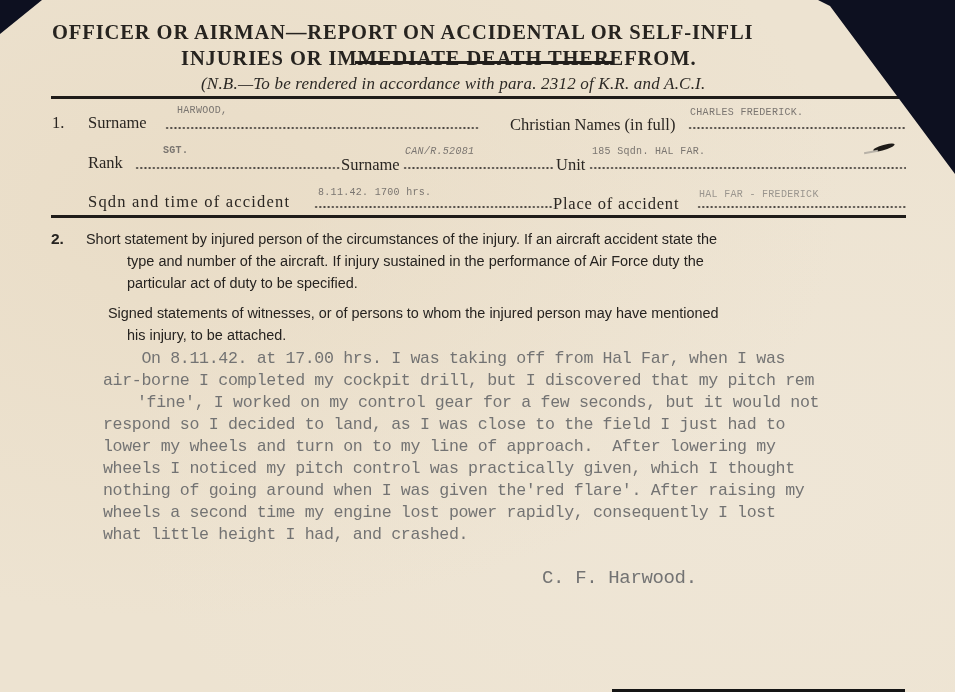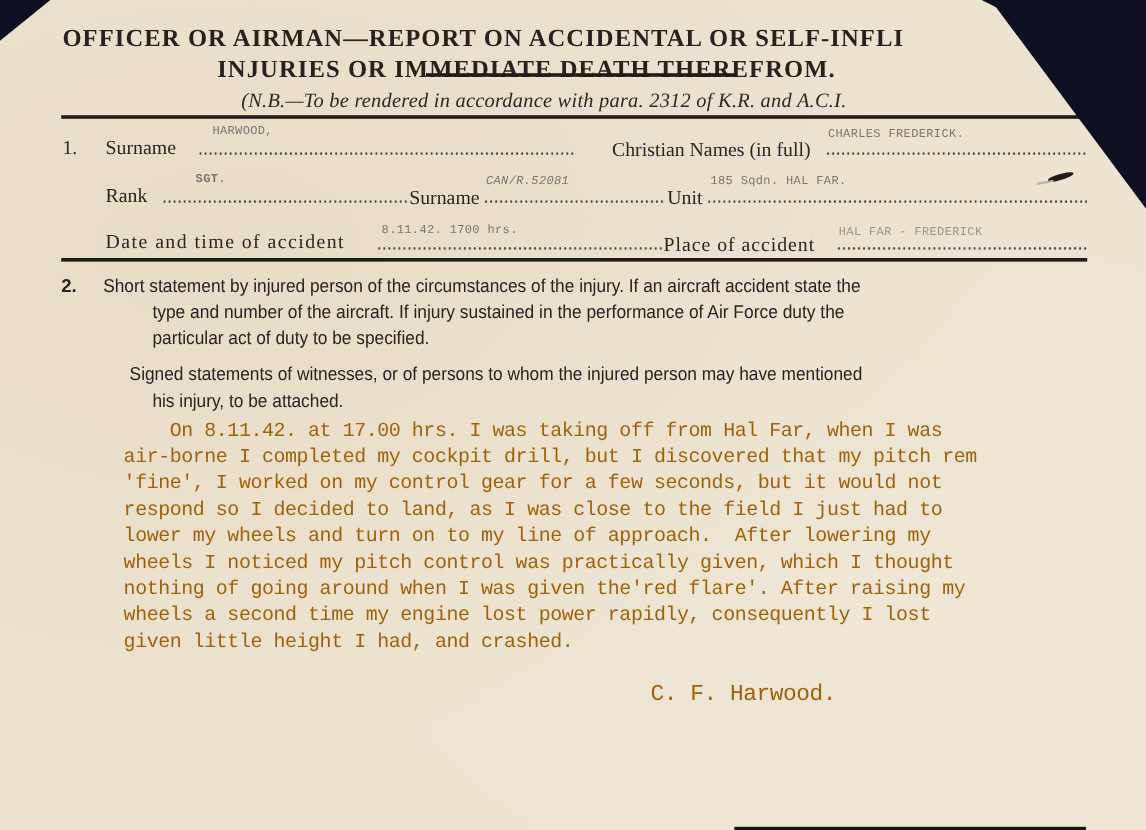--- a/index.html
+++ b/index.html
@@ -37,21 +37,21 @@
   .label { font-size: 16.5px; color: #2a2622; }
   .dots {
     position: absolute; height: 2px;
     background-image: radial-gradient(circle, #4a4540 0.9px, transparent 1.1px);
     background-size: 4.2px 2px; background-repeat: repeat-x;
   }
   .field-val { font-family: "Liberation Mono", monospace; color: #7a7570; font-size: 10px; letter-spacing: 0.3px; }
   .sec { font-family: "Liberation Sans Narrow", "Liberation Sans", sans-serif; font-size: 15.5px; color: #262320; transform-origin: left center; }
   .body-line {
     position: absolute; left: 103px; font-family: "Liberation Mono", monospace;
-    font-size: 16.6px; color: #a16207; white-space: pre; letter-spacing: -0.35px;
+    font-size: 16.6px; color: #737373; white-space: pre; letter-spacing: -0.35px;
   }
   .scuff {
     position: absolute; left: 873px; top: 145px; width: 22px; height: 5px;
     background: #1e1b18; border-radius: 50% 40% 60% 30%; transform: rotate(-14deg);
   }
   .scuff2 {
     position: absolute; left: 864px; top: 151px; width: 14px; height: 2px;
     background: #b8b2a8; transform: rotate(-10deg);
   }
 </style>
@@ -81,42 +81,42 @@
 <div class="abs field-val" style="left:163px; top:145px;font-weight:bold;">SGT.</div>
 <div class="abs label" style="left:341px; top:155px;">Surname</div>
 <div class="dots" style="left:403px; top:167px; width:150px;"></div>
 <div class="abs field-val" style="left:405px; top:146px;font-style:italic;">CAN/R.52081</div>
 <div class="abs label" style="left:556px; top:155px;">Unit</div>
 <div class="dots" style="left:589px; top:167px; width:317px;"></div>
 <div class="abs field-val" style="left:592px; top:146px;">185 Sqdn. HAL FAR.</div>
 <div class="scuff"></div>
 <div class="scuff2"></div>
 
-<div class="abs label" style="left:88px; top:192px; letter-spacing:1.2px;">Date and time of accident</div>
+<div class="abs label" style="left:88px; top:192px; letter-spacing:1.2px;">Sqdn and time of accident</div>
 <div class="dots" style="left:314px; top:206px; width:238px;"></div>
 <div class="abs field-val" style="left:318px; top:187px;">8.11.42. 1700 hrs.</div>
 <div class="abs label" style="left:553px; top:194px; letter-spacing:0.8px;">Place of accident</div>
 <div class="dots" style="left:697px; top:206px; width:209px;"></div>
 <div class="abs field-val" style="left:699px; top:189px; color:#9a958e;">HAL FAR - FREDERICK</div>
 
 <div class="rule" style="left:51px; top:215px; width:855px; height:3px;"></div>
 
 <div class="abs sec" style="left:51px; top:230px; font-weight:bold;">2.</div>
 <div class="abs sec" style="left:86px; top:230px; transform:scaleX(0.93);">Short statement by injured person of the circumstances of the injury.   If an aircraft accident state the</div>
 <div class="abs sec" style="left:127px; top:252px; transform:scaleX(0.935);">type and number of the aircraft.   If injury sustained in the performance of Air Force duty the</div>
 <div class="abs sec" style="left:127px; top:274px; transform:scaleX(0.93);">particular act of duty to be specified.</div>
 <div class="abs sec" style="left:108px; top:304px; transform:scaleX(0.93);">Signed statements of witnesses, or of persons to whom the injured person may have mentioned</div>
 <div class="abs sec" style="left:127px; top:326px; transform:scaleX(0.93);">his injury, to be attached.</div>
 
 <div class="body-line" style="top:349px;">    On 8.11.42. at 17.00 hrs. I was taking off from Hal Far, when I was</div>
 <div class="body-line" style="top:371px;">air-borne I completed my cockpit drill, but I discovered that my pitch rem</div>
-<div class="body-line" style="top:393px;">'fine', I worked on my control gear for a few seconds, but it would not</div>
+<div class="body-line" style="top:393px;margin-left:34px;">'fine', I worked on my control gear for a few seconds, but it would not</div>
 <div class="body-line" style="top:415px;">respond so I decided to land, as I was close to the field I just had to</div>
 <div class="body-line" style="top:437px;">lower my wheels and turn on to my line of approach.  After lowering my</div>
 <div class="body-line" style="top:459px;">wheels I noticed my pitch control was practically given, which I thought</div>
 <div class="body-line" style="top:481px;">nothing of going around when I was given the'red flare'. After raising my</div>
 <div class="body-line" style="top:503px;">wheels a second time my engine lost power rapidly, consequently I lost</div>
-<div class="body-line" style="top:525px;">given little height I had, and crashed.</div>
+<div class="body-line" style="top:525px;">what little height I had, and crashed.</div>
 
 <div class="body-line" style="left:542px; top:567px; font-size:19px;">C. F. Harwood.</div>
 
 <div class="corner-tr"></div>
 <div class="bottom-bar"></div>
 
 </body></html>

